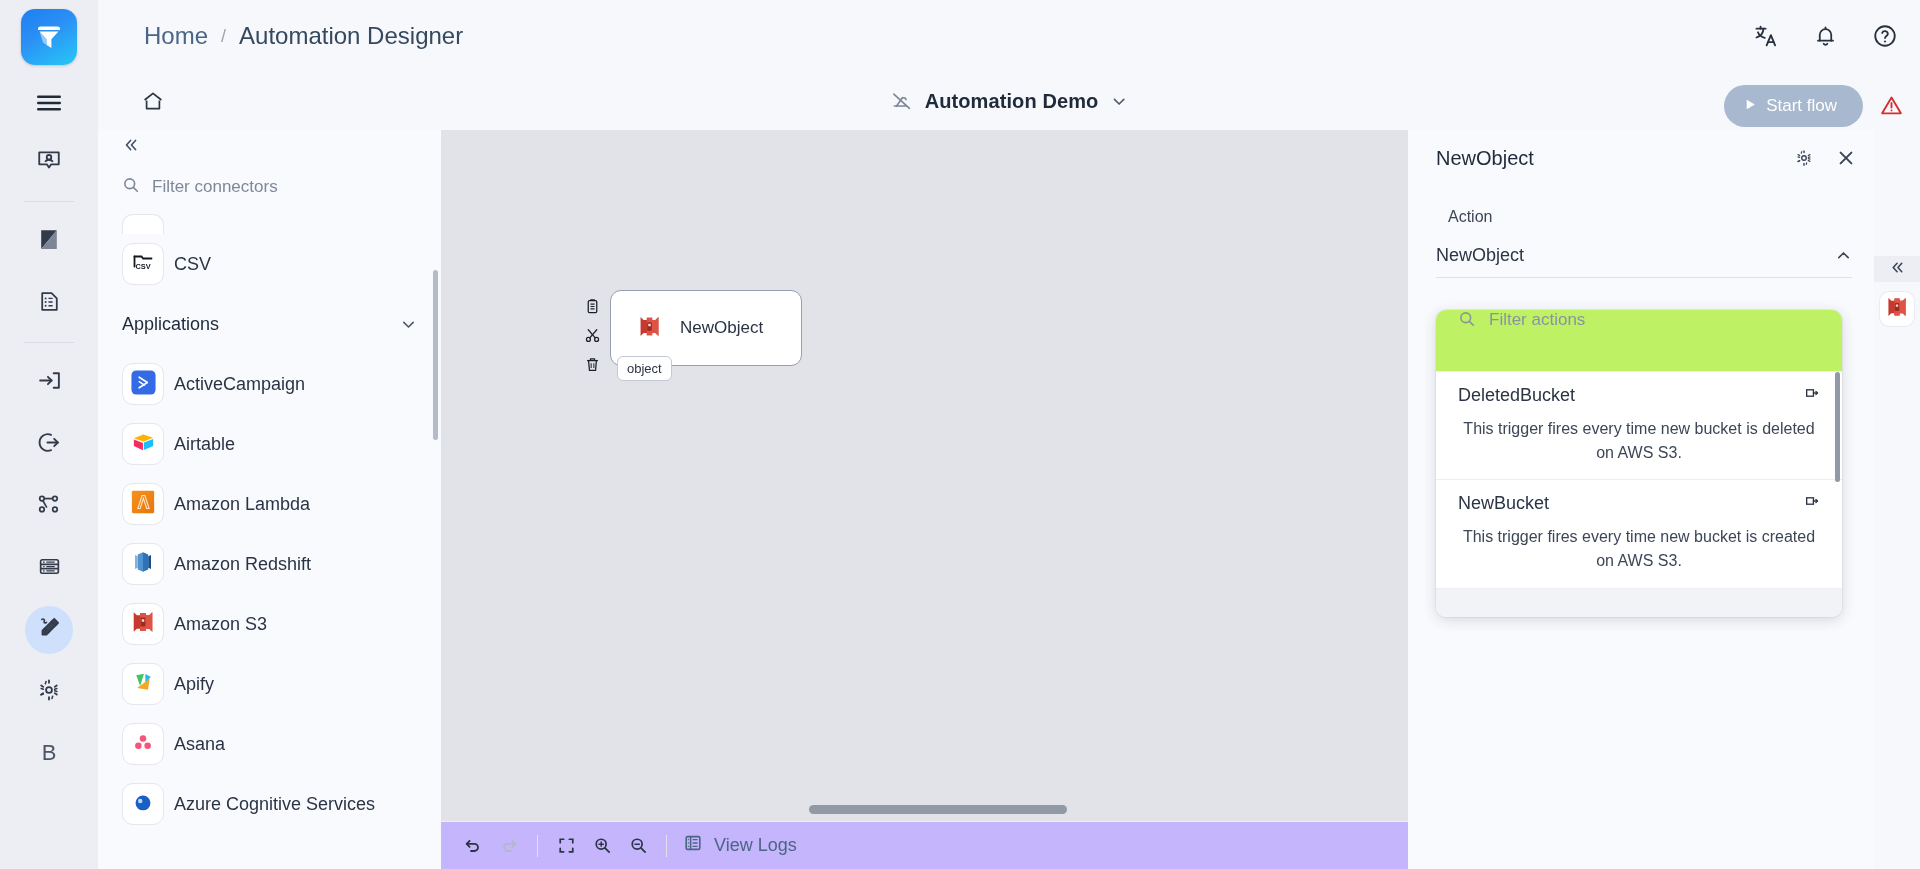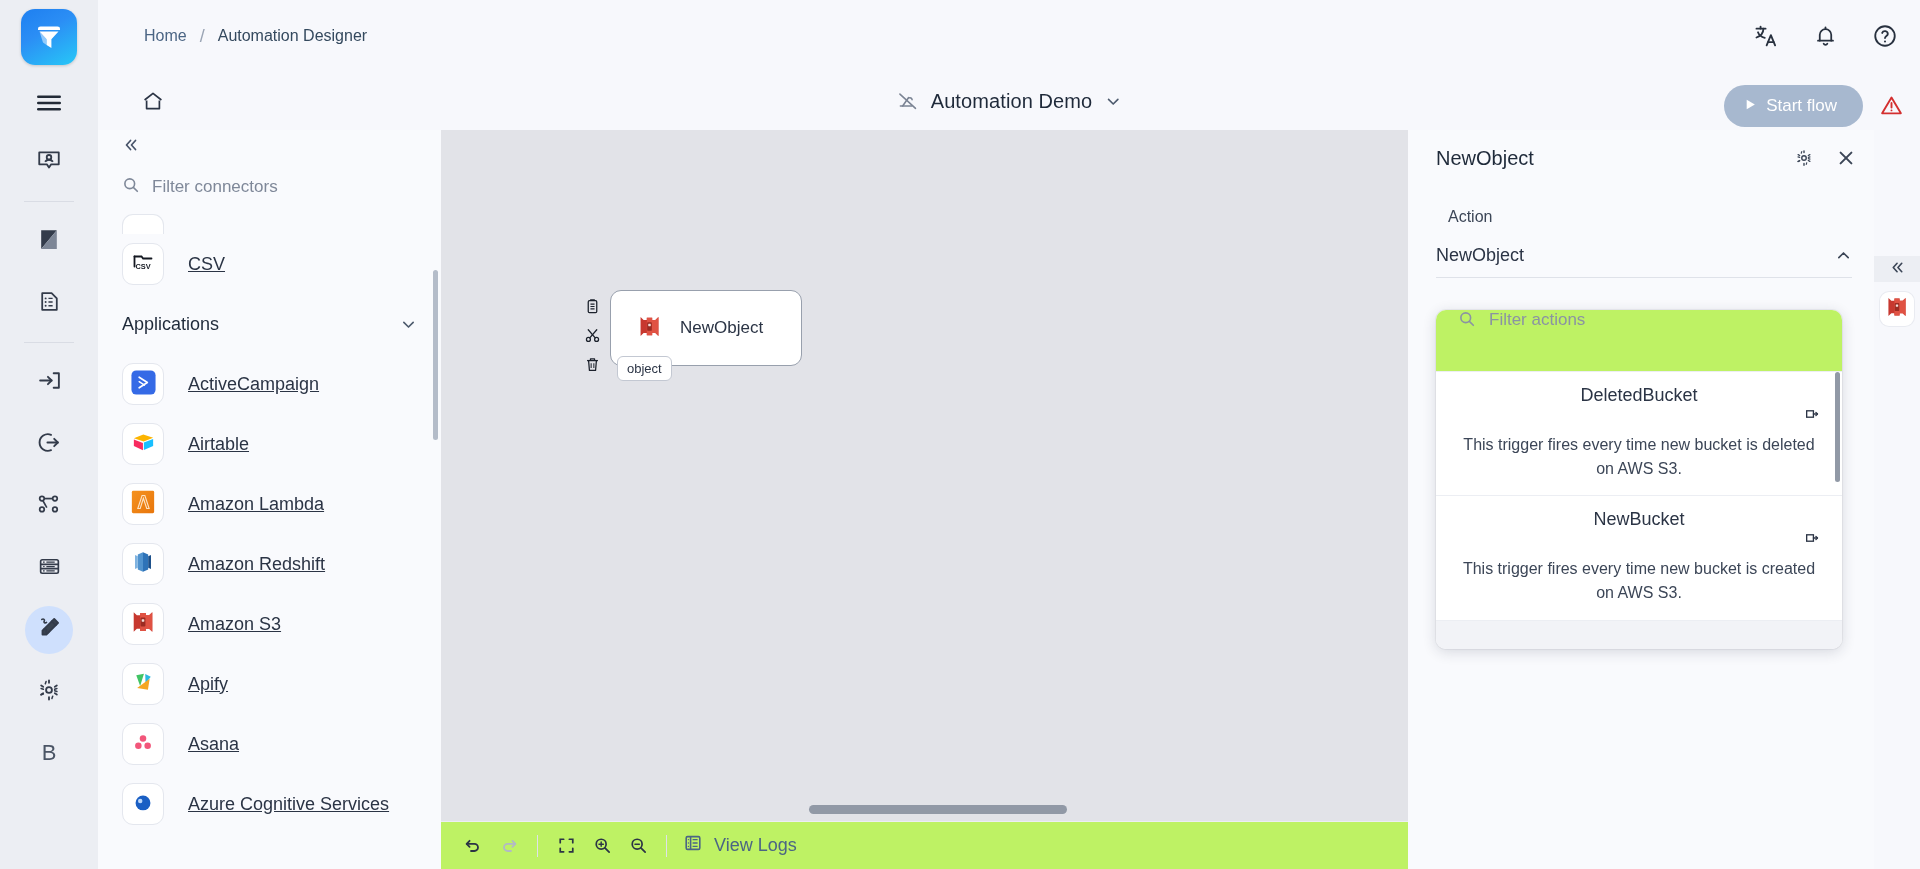--- a/index.html
+++ b/index.html
@@ -79,21 +79,21 @@
     background: #f7f8fc;
   }
 
   
   .topbar {
     height: 72px; flex: 0 0 72px;
     display: flex; align-items: center;
     padding: 0 22px 0 46px;
     background: #f7f8fc;
   }
-  .crumb { font-size: 16px; color: #4b6584; cursor: pointer; }
+  .crumb { font-size: 24px; color: #4b6584; cursor: pointer; }
   .crumb.cur { color: #34495e; }
   .crumb-sep { margin: 0 13px; color: #9aa4b4; font-size: 18px; }
   .topbar-right { margin-left: auto; display: flex; align-items: center; gap: 34px; }
   .tb-ico { cursor: pointer; color: #28313f; display:flex; }
 
   
   .flowbar {
     height: 58px; flex: 0 0 58px;
     display: flex; align-items: center;
     padding: 0 12px 0 36px;
@@ -102,21 +102,21 @@
   }
   .home-btn {
     width: 38px; height: 38px;
     display:flex;align-items:center;justify-content:center;
     cursor: pointer; color:#2b3445;
   }
   .flow-title-wrap {
     position: absolute; left: 50%; transform: translateX(-50%);
     display: flex; align-items: center; gap: 12px;
   }
-  .flow-title { font-size: 20px; font-weight: normal; color: #1f2a3a; letter-spacing: .1px; }
+  .flow-title { font-size: 20px; font-weight: bold; color: #1f2a3a; letter-spacing: .1px; }
   .flow-caret { color: #4d5a6d; display:flex; cursor:pointer; }
   .sandbox-ico { display:flex; color: #7b8494; }
   .flowbar-right { margin-left: auto; display: flex; align-items: center; gap: 16px; padding-right: 4px; margin-top: 9px;}
   .start-flow {
     background: #a7b8cf;
     color: #fff;
     border: none;
     border-radius: 22px;
     height: 42px;
     padding: 0 26px 0 20px;
@@ -151,21 +151,21 @@
     font-size: 17px; font-family: inherit; color: #2b3445;
     width: 100%;
   }
   .cp-search input::placeholder { color: #7f8899; }
   .cp-list {
     flex: 1; overflow: hidden; position: relative;
     padding-top: 2px;
   }
   .cp-row {
     height: 60px; display: flex; align-items: center;
-    padding-left: 24px; gap: 24px; cursor: pointer; text-decoration: underline;
+    padding-left: 24px; gap: 10px; cursor: pointer;
   }
   .cp-tile {
     width: 42px; height: 42px; border-radius: 11px;
     background: #fff; border: 1px solid #e4e7ee;
     display: flex; align-items: center; justify-content: center;
     flex: 0 0 42px;
   }
   .cp-label { font-size: 18px; color: #2b3445; white-space: nowrap; }
   .cp-group {
     height: 60px; display: flex; align-items: center;
@@ -216,21 +216,21 @@
     padding: 4px 9px;
   }
   .canvas-hscroll {
     position: absolute; left: 368px; bottom: 7px;
     width: 258px; height: 9px; border-radius: 5px;
     background: #9199a6;
     cursor: pointer;
   }
   .bottombar {
     height: 48px; flex: 0 0 48px;
-    background: #bef264;
+    background: #c4b5fd;
     display: flex; align-items: center;
     padding-left: 14px; gap: 0;
     border-top: 1px solid #eceef3;
   }
   .bb-ico {
     width: 36px; height: 36px;
     display: flex; align-items: center; justify-content: center;
     cursor: pointer; color: #2b3445;
   }
   .bb-ico.dim { color: #b2b9c5; }
@@ -295,21 +295,21 @@
     font-size: 17px; font-family: inherit; color:#2b3445; width: 100%;
   }
   .dd-search input::placeholder { color: #8a93a3; }
   .dd-list { max-height: 306px; overflow: hidden; position: relative; }
   .dd-item {
     padding: 13px 22px 15px 22px;
     border-bottom: 1px solid #eceef3;
     cursor: pointer;
   }
   .dd-item.sel { background: #f2f3f7; }
-  .dd-item-top { display: flex; align-items: center; flex-direction: column; }
+  .dd-item-top { display: flex; align-items: flex-start; }
   .dd-item-name { font-size: 18px; color: #2b3445; }
   .dd-item-ico { margin-left: auto; color: #2b3445; display:flex; }
   .dd-item-desc {
     font-size: 16px; color: #3c4657;
     margin-top: 11px; line-height: 1.48;
     max-width: 370px;
     text-align: center;
   }
   .dd-scroll {
     position: absolute; right: 2px; top: 0;

